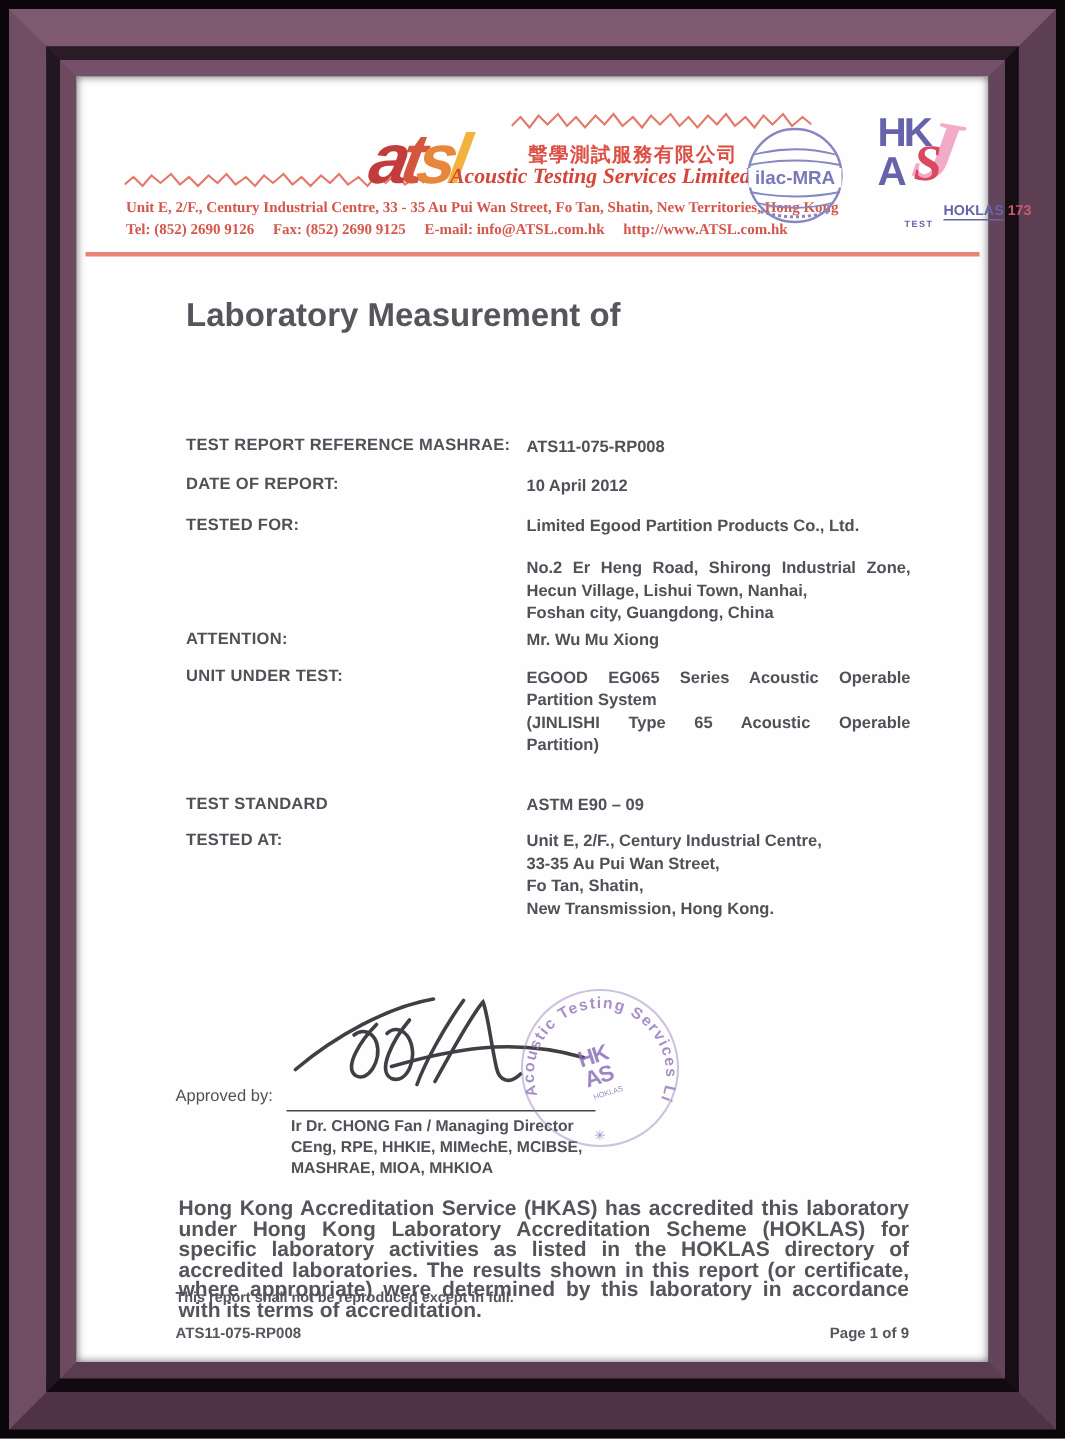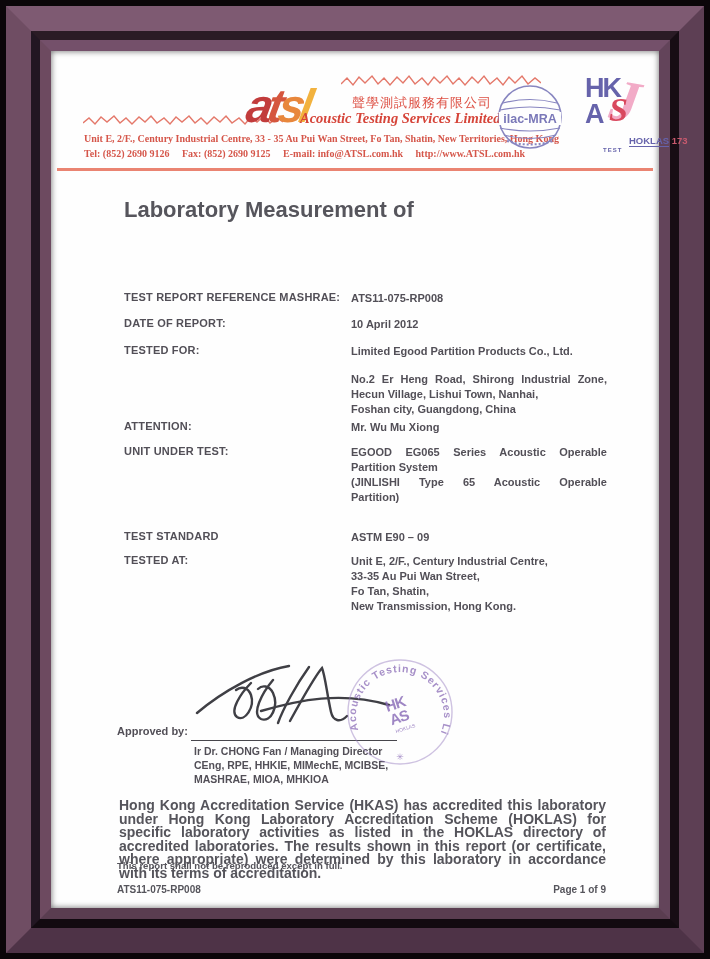--- a/index.html
+++ b/index.html
@@ -36,21 +36,21 @@
     left:196px;top:27px;width:150px;height:58px;
     font-weight:bold;font-style:italic;font-size:47px;line-height:56px;
     letter-spacing:-5px;transform:skewX(-10deg);
   }
   .lg0{color:#c23c3c}.lg1{color:#d5563e}.lg2{color:#e8873c}.lg3{color:#f2b23e}
   .zz{stroke:#e4786a;stroke-width:1.4;fill:none;}
   .zz-left{left:32px;top:62px;}
   .zz-right{left:290px;top:21px;}
   .cname-zh{
     left:301px;top:43px;width:200px;
-    font-size:13px;font-weight:normal;color:#dd5044;letter-spacing:1px;
+    font-size:13px;font-weight:bold;color:#dd5044;letter-spacing:1px;
     font-family:"Liberation Serif", serif;white-space:nowrap;
   }
   .cname-en{
     left:249px;top:59px;width:250px;
     font-size:14.5px;font-weight:bold;font-style:italic;color:#d6453a;
     font-family:"Liberation Serif", serif;white-space:nowrap;
   }
   .addr{
     left:33px;width:520px;
     font-family:"Liberation Serif", serif;font-weight:bold;
@@ -79,21 +79,21 @@
   .title{left:73px;top:143px;font-size:22px;line-height:31px;font-weight:bold;color:#56555c;}
   
   .row{left:73px;width:483px;font-size:11px;color:#524f57;font-weight:bold;}
   .row .lab{position:absolute;left:0;top:0;letter-spacing:.2px;}
   .row .val{position:absolute;left:227px;top:0;width:256px;line-height:15px;}
   .just{text-align:justify;height:15px;overflow:hidden;}
   .just::after{content:"";display:inline-block;width:100%;}
   .r0{top:240px}.r1{top:266px}.r2{top:293px}.r3{top:321px}
   .r4{top:369px}.r5{top:394px}.r6{top:479px}.r7{top:503px}
   
-  .approved-label{left:66px;top:674px;font-size:11px;font-weight:bold;color:#524f57;}
+  .approved-label{left:66px;top:674px;font-size:11px;font-weight:normal;color:#524f57;}
   .sig-svg{left:138px;top:608px;}
   .sig-line{left:140px;top:689px;width:206px;border-top:1.8px solid #47464c;}
   .app-name{left:143px;top:693px;font-size:10.5px;font-weight:bold;color:#524f57;line-height:14px;}
   .stamp{left:293px;top:605px;opacity:.82;}
   
   .accr{
     left:68px;top:748px;width:487px;
     font-size:14px;line-height:13.6px;font-weight:600;color:#55545b;
     text-align:justify;
   }

